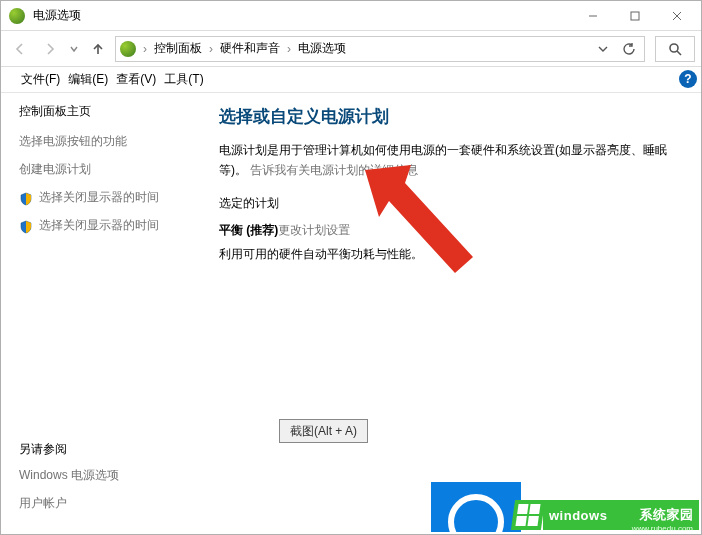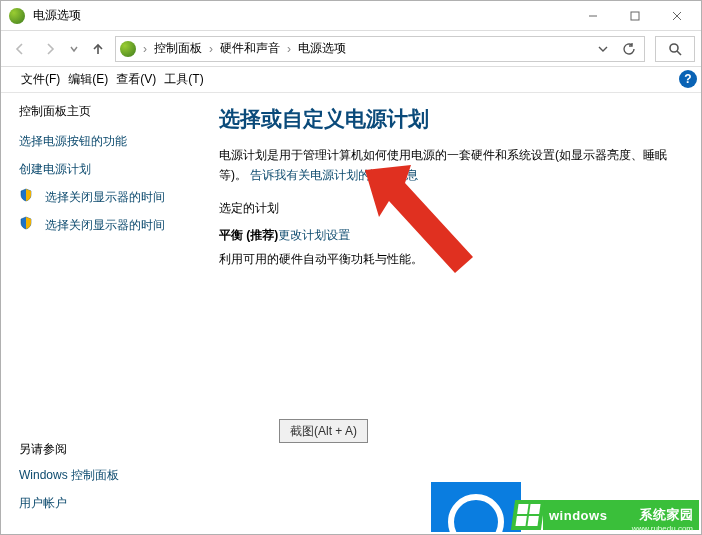--- a/index.html
+++ b/index.html
@@ -29,29 +29,29 @@
   .addr-drop, .addr-refresh { width: 22px; height:22px; display:flex; align-items:center; justify-content:center; }
   .searchbox { width: 40px; height: 26px; border: 1px solid #ccc; display: flex; align-items: center; justify-content: center; margin-left:6px;}
   .searchbox svg { width:14px; height:14px; stroke:#555; stroke-width:1.6; fill:none; }
   
   .menubar { height: 26px; display: flex; align-items: center; padding: 0 16px; border-bottom: 1px solid #e5e5e5; position: relative; }
   .menu-item { padding: 2px 4px; }
   .help-circle { position:absolute; right:4px; top:3px; width:18px; height:18px; border-radius:50%; background:#0a63b5; color:#fff; display:flex; align-items:center; justify-content:center; font-size:12px; font-weight:bold; }
   
   .body { display: flex; height: calc(535px - 30px - 36px - 26px - 2px); }
   .sidebar { width: 200px; padding: 10px 12px 6px 18px; display: flex; flex-direction: column; position:relative; }
-  .sidebar a, .main a { color: #0c4a6e; text-decoration: none; cursor: pointer; }
+  .sidebar a, .main a { color: #737373; text-decoration: none; cursor: pointer; }
   .side-head { color: #000; margin-bottom: 12px; }
   .side-link { margin-bottom: 10px; line-height: 1.5; display:block; }
-  .side-link.with-icon { display:flex; align-items:flex-start; gap:12px; }
+  .side-link.with-icon { display:flex; align-items:flex-end; gap:6px; }
   .shield-icon { width:14px; height:14px; }
   .see-also-block { position:absolute; bottom:12px; left:18px; right:12px; }
   .see-also-head { color:#000; margin-bottom:8px; }
   .main { flex:1; padding: 12px 28px 6px 18px; position:relative; }
-  .main h1 { font-size: 21px; font-weight: 600; color: #0a4a7a; margin-bottom: 12px; }
+  .main h1 { font-size: 17px; font-weight: 600; color: #0a4a7a; margin-bottom: 12px; }
   .main .desc { font-size: 12px; color: #000; line-height: 1.7; margin-bottom: 14px; }
   .selected-label { margin-bottom: 10px; }
   .plan-row { display:flex; margin-bottom:6px; }
   .plan-name { font-weight: 600; }
   .plan-desc { font-size:12px; color:#000; line-height:1.6; }
   
   .red-arrow { position:absolute; left:164px; top:72px; width:110px; height:130px; pointer-events:none; }
   
   .screencap { position:absolute; left:278px; top:418px; height:24px; border:1px solid #888; background:#f0f0f0; padding:2px 10px; display:flex; align-items:center; font-size:12px; color:#333; }
   
@@ -164,21 +164,21 @@
     <a class="side-link with-icon">
       <svg class="shield-icon" viewBox="0 0 14 14">
           <path d="M7 1 L12 3 V7 C12 10 9.5 12.5 7 13 C4.5 12.5 2 10 2 7 V3 Z" fill="#1e73c8" stroke="#0a4a7a" stroke-width="0.5"></path>
           <path d="M7 1 L12 3 V7 C12 10 9.5 12.5 7 13 Z" fill="#f3b200"></path>
         </svg>
       <span>选择关闭显示器的时间</span>
     </a>
 
     <div class="see-also-block">
       <div class="see-also-head">另请参阅</div>
-      <a class="side-link">Windows 控制面板</a>
+      <a class="side-link">Windows 电源选项</a>
       <a class="side-link">用户帐户</a>
     </div>
   </div>
 
   <div class="main">
     <h1>选择或自定义电源计划</h1>
     <div class="desc">
       <span>电源计划是用于管理计算机如何使用电源的一套硬件和系统设置(如显示器亮度、睡眠等)。</span>
       <a>告诉我有关电源计划的详细信息</a>
     </div>

